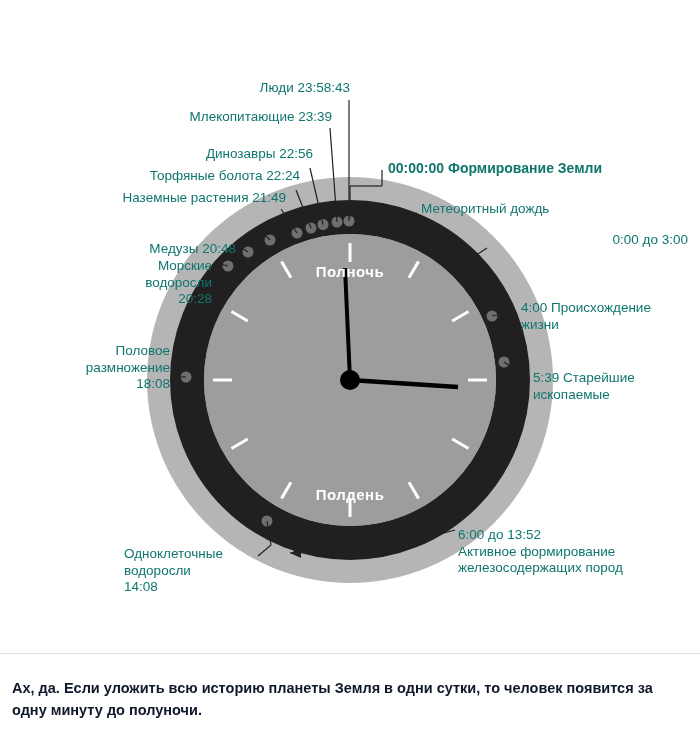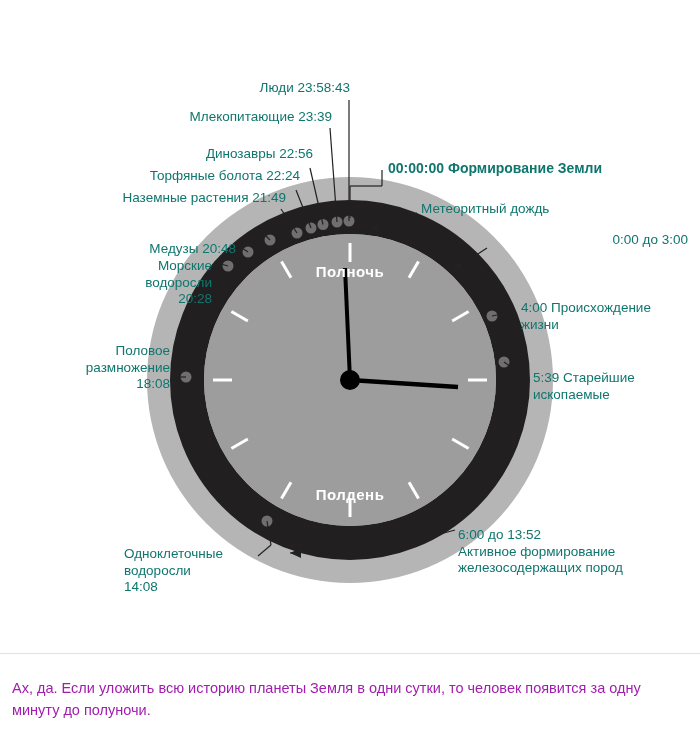--- a/index.html
+++ b/index.html
@@ -54,21 +54,22 @@
     top: 655px;
     width: 700px;
     height: 98px;
     background: #ffffff;
     box-sizing: border-box;
     padding: 22px 12px 0 12px;
   }
   #caption .cap-text {
     font-size: 14.5px;
     line-height: 22px;
-    color: #a21caf;
+    color: #0f172a;
+    font-weight: bold;
   }
   .divider {
     position: absolute;
     left: 0;
     top: 653px;
     width: 700px;
     height: 1px;
     background: #e2e2e2;
   }
 </style>

